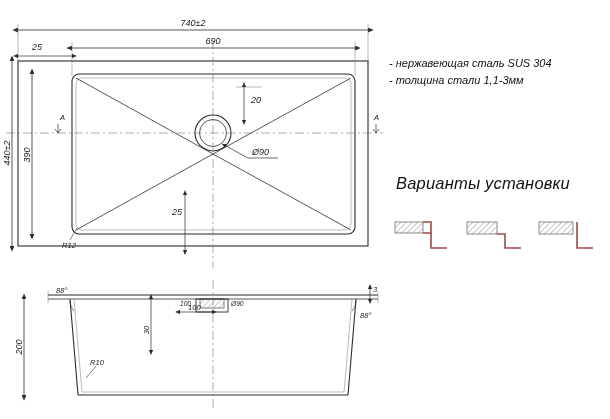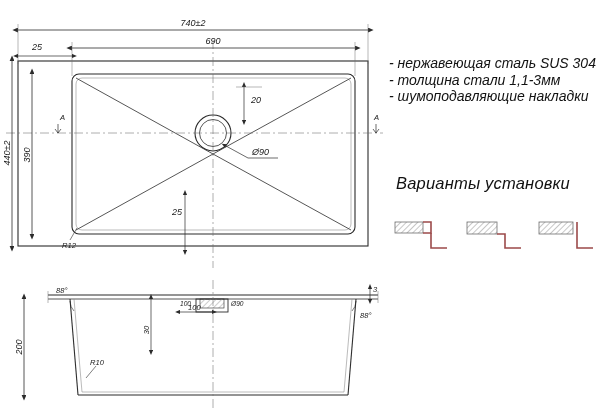--- a/index.html
+++ b/index.html
@@ -14,21 +14,21 @@
   .root{position:absolute;inset:0;font-style:italic;}
   svg.draw{position:absolute;left:0;top:0;width:610px;height:419px;}
 
   
   .specs{
     position:absolute;
     left:389px;top:55px;
     width:218px;
   }
   .specs .line{
-    font-size:14px;
+    font-size:11px;
     line-height:16.6px;
     color:#121212;
     white-space:nowrap;
   }
   .variants-title{
     position:absolute;
     left:396px;top:174px;
     font-size:16.5px;
     color:#111;
     letter-spacing:.2px;
@@ -197,21 +197,20 @@
       <text class="txt-sm" x="149" y="330" text-anchor="middle" transform="rotate(-90 149 330)">30</text>
 
       <line x1="86" y1="378" x2="96" y2="366" stroke="#2b2b2b" stroke-width=".6"></line>
       <text class="txt-sm" x="90" y="365">R10</text>
     </g>
   </svg>
 
   <div class="specs">
     <div class="line">- нержавеющая сталь SUS 304</div>
     <div class="line">- толщина стали 1,1-3мм</div>
-    <div class="line">- шумоподавляющие накладки</div>
   </div>
 
   <div class="variants-title">Варианты установки</div>
 
   <div class="variants">
 
     <div class="vbox" style="left:0;">
       <svg width="63" height="38" viewBox="0 0 63 38">
         <defs>
           <pattern id="h1" width="4" height="4" patternTransform="rotate(45)" patternUnits="userSpaceOnUse">

